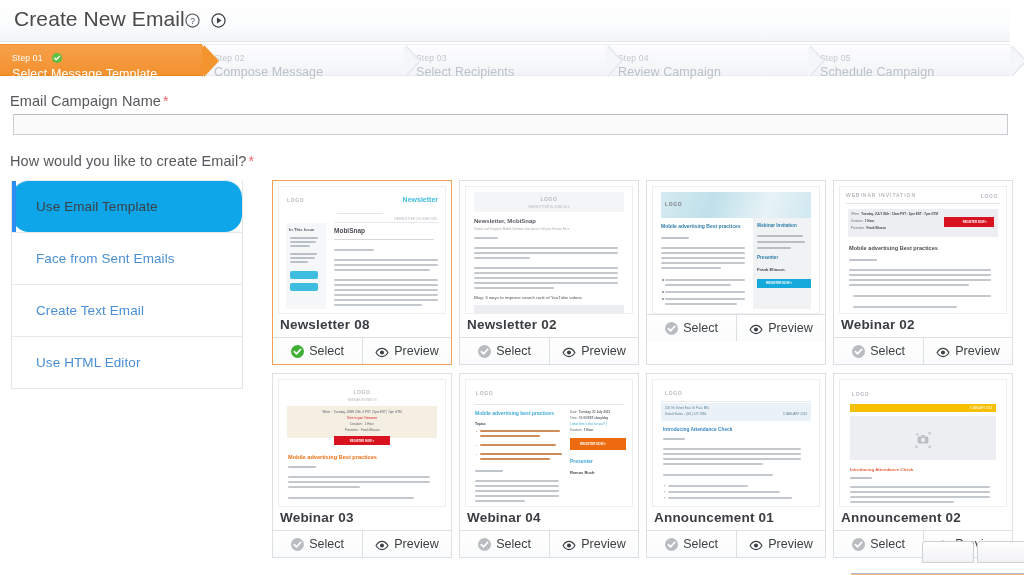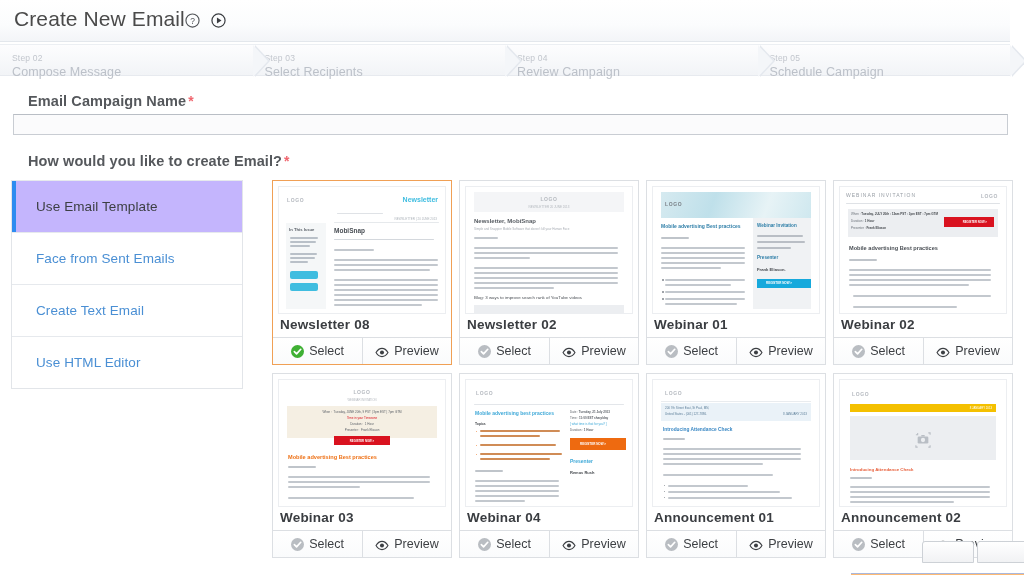--- a/index.html
+++ b/index.html
@@ -60,21 +60,21 @@
   .step.active:before { border-left-color: #f3942f; }
   .step-num { font-size: 8.5px; display: inline-block; line-height: 11px; letter-spacing: .2px; }
   .step-check { display: inline-block; vertical-align: -2px; margin-left: 5px; }
   .step-label { font-size: 12.5px; line-height: 14px; display: block; margin-top: 0px; letter-spacing: .1px; }
   .step.active .step-label { color: #ffffff; }
   .step:not(.active) .step-label { color: #bcc1c9; }
   .step:not(.active) .step-num { color: #c2c6cd; }
 
   
   .field-label {
-    position: absolute; left: 28px; font-size: 14.5px; color: #55585c; letter-spacing: .1px; font-weight: bold;
+    position: absolute; left: 10px; font-size: 14.5px; color: #55585c; letter-spacing: .1px;
   }
   .req { color: #f0666f; font-size: 14px; margin-left: 2px; }
   #lbl-campaign { top: 93px; }
   .campaign-input {
     position: absolute; left: 13px; top: 114px; width: 995px; height: 21px;
     border: 1px solid #c9cdd3; border-top-color: #b9bec5;
     background: #fbfbfc; font-family: "Liberation Sans", sans-serif; font-size: 12px;
     padding: 2px 5px; color: #333; outline: none;
   }
   #lbl-howto { top: 153px; }
@@ -83,21 +83,21 @@
   .options {
     position: absolute; left: 11px; top: 180px; width: 232px;
     border: 1px solid #e2e5e9; border-top: none; background: #fff;
   }
   .opt {
     position: relative; height: 52px; line-height: 52px; padding-left: 24px;
     font-size: 13.5px; color: #4a8fd4; border-top: 1px solid #e6e9ed;
     background: #ffffff; cursor: pointer; letter-spacing: .1px;
   }
   .opt.selected {
-    background: #c4b5fd; color: #3c3f43;
+    background: #0ea5e9; color: #3c3f43; border-radius: 17px;
   }
   .opt.selected:before {
     content: ""; position: absolute; left: 0; top: 0; bottom: 0; width: 4px; background: #2d8cf0;
   }
 
   
   .grid {
     position: absolute; left: 272px; top: 180px; width: 742px;
     display: flex; flex-wrap: wrap; gap: 8px 7px;
   }
@@ -160,20 +160,30 @@
       <span class="circ-icon">
         <svg width="15" height="15" viewBox="0 0 16 16">
           <circle cx="8" cy="8" r="7" fill="none" stroke="#3a3d41" stroke-width="1.3"></circle>
           <path d="M6.3 4.8 L11.2 8 L6.3 11.2 Z" fill="#3a3d41"></path>
         </svg>
       </span>
     </div>
   </div>
 
   <div class="wizard">
+    <div class="step active">
+      <span class="step-num">Step 01</span>
+      <span class="step-check">
+        <svg width="10" height="10" viewBox="0 0 12 12">
+          <circle cx="6" cy="6" r="6" fill="#5bbf3f"></circle>
+          <path d="M3.1 6.1 L5.1 8.1 L9 3.9" fill="none" stroke="#fff" stroke-width="1.6" stroke-linecap="round" stroke-linejoin="round"></path>
+        </svg>
+      </span>
+      <span class="step-label">Select Message Template</span>
+    </div>
     <div class="step">
       <span class="step-num">Step 02</span>
       <span class="step-label">Compose Message</span>
     </div>
     <div class="step">
       <span class="step-num">Step 03</span>
       <span class="step-label">Select Recipients</span>
     </div>
     <div class="step">
       <span class="step-num">Step 04</span>
@@ -322,21 +332,20 @@
           <div style="position:absolute;left:104px;top:36px;font-size:4.6px;color:#2f7fa8;font-weight:bold;">Webinar Invitation</div>
           <div class="ln" style="left:104px;top:48px;width:46px;background:#b9bec5;"></div>
           <div class="ln" style="left:104px;top:54px;width:48px;background:#b9bec5;"></div>
           <div class="ln" style="left:104px;top:60px;width:34px;background:#b9bec5;"></div>
           <div style="position:absolute;left:104px;top:68px;font-size:4.6px;color:#2f7fa8;font-weight:bold;">Presenter</div>
           <div style="position:absolute;left:104px;top:80px;font-size:4.2px;color:#45494e;font-weight:bold;">Frank Eliason.</div>
           <div style="position:absolute;left:104px;top:92px;width:54px;height:9px;background:#16a9dc;"></div>
           <div style="position:absolute;left:113px;top:94px;font-size:3px;color:#fff;font-weight:bold;">REGISTER NOW &gt;</div>
         </div>
       </div>
-      <div class="card-title">Webinar 01</div>
       <div class="card-actions">
         <div class="act">
           <svg width="13" height="13" viewBox="0 0 14 14">
               <circle cx="7" cy="7" r="7" fill="#b9bdc2"></circle>
               <path d="M3.6 7.2 L6 9.6 L10.5 4.6" fill="none" stroke="#fff" stroke-width="1.8" stroke-linecap="round" stroke-linejoin="round"></path>
             </svg><span>Select</span>
         </div>
         <div class="act">
           <svg width="14" height="11" viewBox="0 0 16 11">
               <path d="M8 .8C4 .8 1.2 5.5 1.2 5.5S4 10.2 8 10.2s6.8-4.7 6.8-4.7S12 .8 8 .8z" fill="none" stroke="#3c3f43" stroke-width="1.3"></path>

